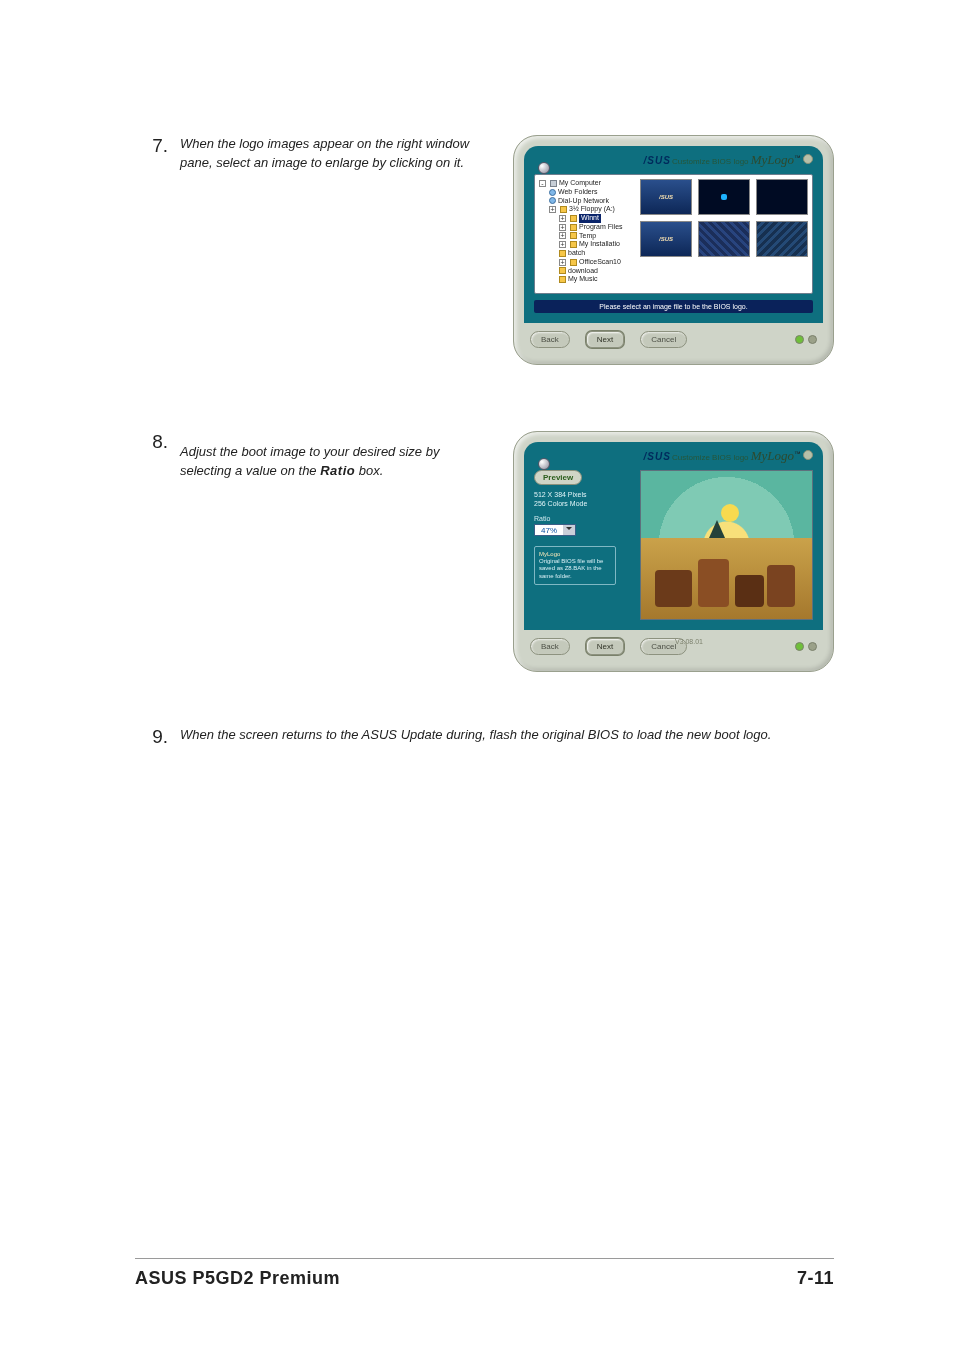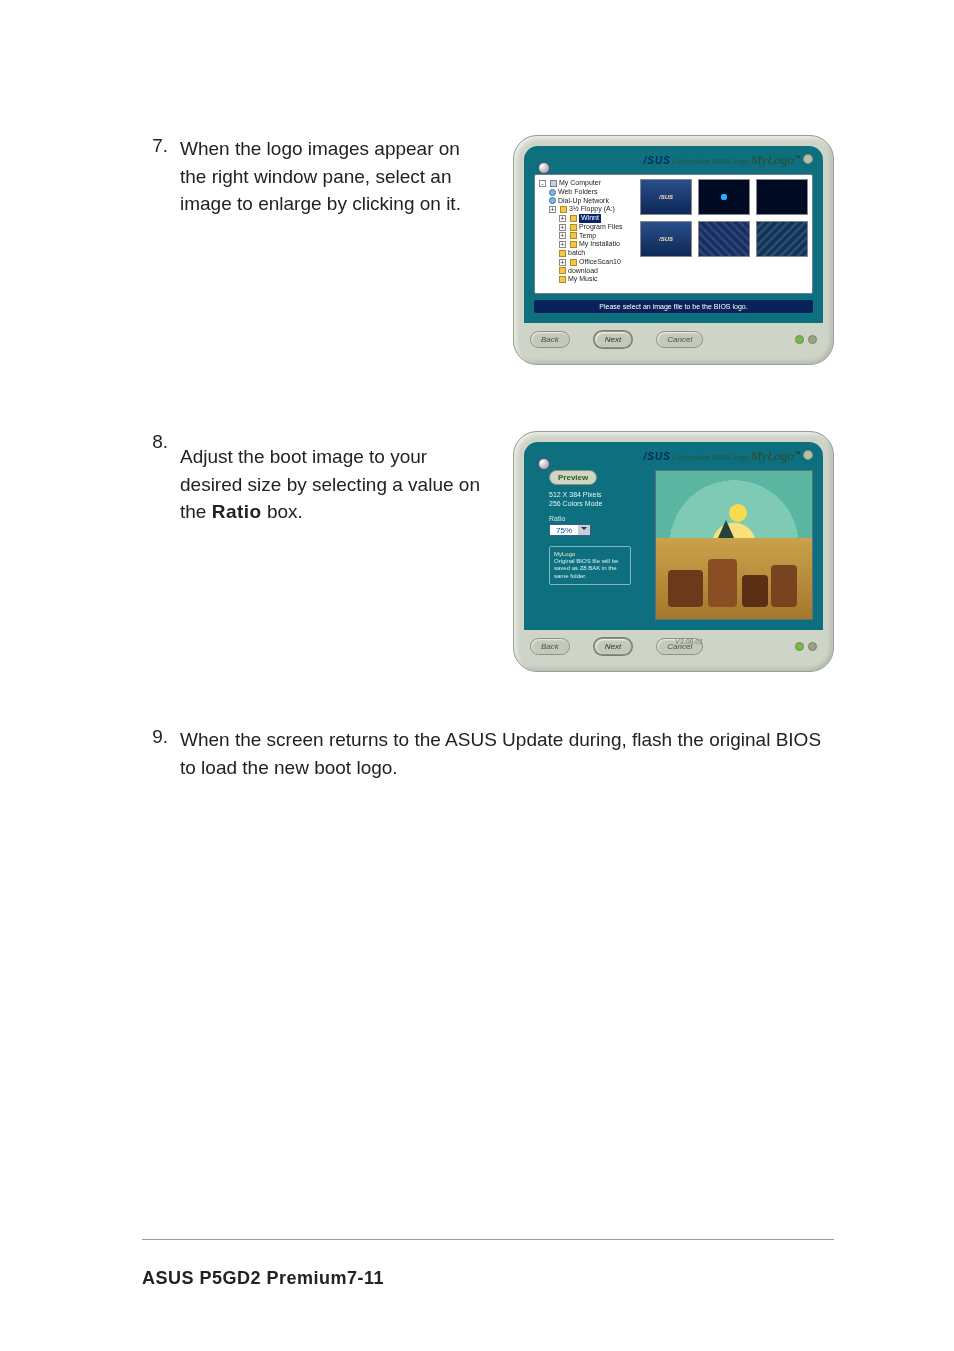--- a/index.html
+++ b/index.html
@@ -4,21 +4,21 @@
 <style>
   * { box-sizing: border-box; margin: 0; padding: 0; }
   html, body { width: 954px; height: 1351px; background: #fff; font-family: "Helvetica Neue", Arial, sans-serif; color: #222; }
   .page { position: relative; width: 954px; height: 1351px; padding: 135px 120px 60px 140px; }
 
   
   .list { width: 100%; }
   .row { display: flex; align-items: flex-start; margin-bottom: 24px; }
   .num { width: 40px; flex-shrink: 0; font-size: 19px; }
   .numtxt { display:inline-block; text-align:right; width:28px; }
-  .txt { font-size: 19px; line-height: 1.45; flex: 1; }
+  .txt { font-size: 13px; line-height: 1.45; flex: 1; font-style: italic; }
   .txt b { font-weight: bold; letter-spacing: 0.5px; }
 
   .row7 .txt { max-width: 300px; }
   .row8 .txt { max-width: 300px; margin-top: 12px;}
 
   
   .shot { width: 330px; flex-shrink: 0; margin-left: auto; padding-left: 9px; }
   .shot-outer {
     border-radius: 24px; padding: 10px 10px 14px 10px;
     background: #cfd4c8; 
@@ -66,31 +66,31 @@
   .thumb { border:1px solid #888; background:#0a225a; width:100%; height:36px; display:flex; align-items:center; justify-content:center; font-size:6px; color:#cde; overflow:hidden;}
   .thumb.asus { background: linear-gradient(#2a4f8c, #0d2757); color:#f3deb0; font-weight:bold; font-style:italic;}
   .thumb.dark { background:#000b23;}
   .thumb.tex1 { background: repeating-linear-gradient(45deg,#1b2e5a 0 3px,#28447e 3px 6px);}
   .thumb.tex2 { background: repeating-linear-gradient(135deg,#163050 0 3px,#244a76 3px 6px);}
   .thumb.dot { position:relative;}
   .thumb.dot::after{content:""; position:absolute; width:6px; height:6px; background:#1db3ff; border-radius:2px;}
 
   .hintbar { margin-top:6px; background:#0a225a; color:#fff; font-size:7px; text-align:center; padding:3px 4px; border-radius:2px;}
 
-  .btn-row { display:flex; gap:24px; align-items:center; padding:8px 6px 2px;font-style:italic; }
+  .btn-row { display:flex; gap:16px; align-items:center; padding:8px 6px 2px; }
   .pill { font-size:8px; padding:3px 10px; border-radius:11px; background:#c4c9bb;
           border:1px solid #8d927f; box-shadow: inset 1px 1px 2px rgba(255,255,255,.7);
           color:#4c4f45;}
-  .pill.primary{ box-shadow: inset 1px 1px 2px rgba(255,255,255,.9), 0 0 0 1px #7a816b; color:#303327;}
+  .pill.primary{ box-shadow: inset 1px 1px 2px rgba(255,255,255,.9), 0 0 0 1px #7a816b; color:#303327;border-radius:6px;}
   .led { margin-left:auto; display:flex; gap:4px;}
   .led span{ width:9px; height:9px; border-radius:50%; background:#9ba189; border:1px solid #7b806c;}
   .led span.on{ background:#6fbf3a;}
 
   
-  .preview-wrap { display:flex; gap:24px;margin-left:15px; }
+  .preview-wrap { display:flex; gap:24px; }
   .side { width:82px; font-size:7px; color:#cfe9ee; }
   .side .pvlabel{
     display:inline-block; background:#d0d5c6; color:#2b5d1d; font-weight:bold;
     border:1px solid #8b917b; border-radius:10px; padding:2px 8px; font-size:8px; margin-bottom:6px;
   }
   .side .meta{ color:#dff3f7; margin-bottom:2px; }
   .side .ratio-lbl{ margin-top:8px; }
   .ratio-sel { display:inline-flex; align-items:center; background:#fff; border:1px solid #3a5e87;
                font-size:8px; color:#093; height:12px; margin-top:2px;}
   .ratio-sel .v{ padding:0 6px; color:#0a4fa0;}
@@ -114,23 +114,23 @@
   .rock.r1{ left:0;  width:26%; height:70%; background:#6b3a1a;}
   .rock.r2{ left:30%;width:22%; height:90%; background:#8a4e24;}
   .rock.r3{ left:56%;width:20%; height:60%; background:#5a2f14;}
   .rock.r4{ left:78%;width:20%; height:80%; background:#7a4320;}
 
   .ver { position:absolute; right:120px; bottom:12px; font-size:7px; color:#7d826e;}
 
   .spacer8 { height: 42px; }
 
   
-  .footer { position:absolute; left:142px; right:120px; bottom:62px;
-            border-top:1px solid #9a9a9a; padding-top:28px;
-            display:flex; justify-content:flex-start;
+  .footer { position:absolute; left:135px; right:120px; bottom:62px;
+            border-top:1px solid #9a9a9a; padding-top:9px;
+            display:flex; justify-content:space-between;
             font-size:18px; letter-spacing:0.5px;}
   .footer .l{ font-weight:bold; }
   .footer .r{ font-weight:bold; }
 </style>
 </head>
 <body>
 
 <div class="page">
 
   <div class="list">
@@ -257,21 +257,21 @@
               </span>
             </div>
 
             <div class="preview-wrap">
               <div class="side">
                 <span class="pvlabel">Preview</span>
                 <div class="meta">512 X 384 Pixels</div>
                 <div class="meta">256 Colors Mode</div>
                 <div class="ratio-lbl">Ratio</div>
                 <div class="ratio-sel">
-                  <span class="v">75%</span>
+                  <span class="v">47%</span>
                   <span class="dd"></span>
                 </div>
                 <div class="msgbox">
                   <span class="t">MyLogo</span><br>
                   <span>Original BIOS file will be saved as Z8.BAK in the same folder.</span>
                 </div>
               </div>
               <div class="big-prev">
                 <div class="scene-sky"></div>
                 <div class="scene-sun"></div>

